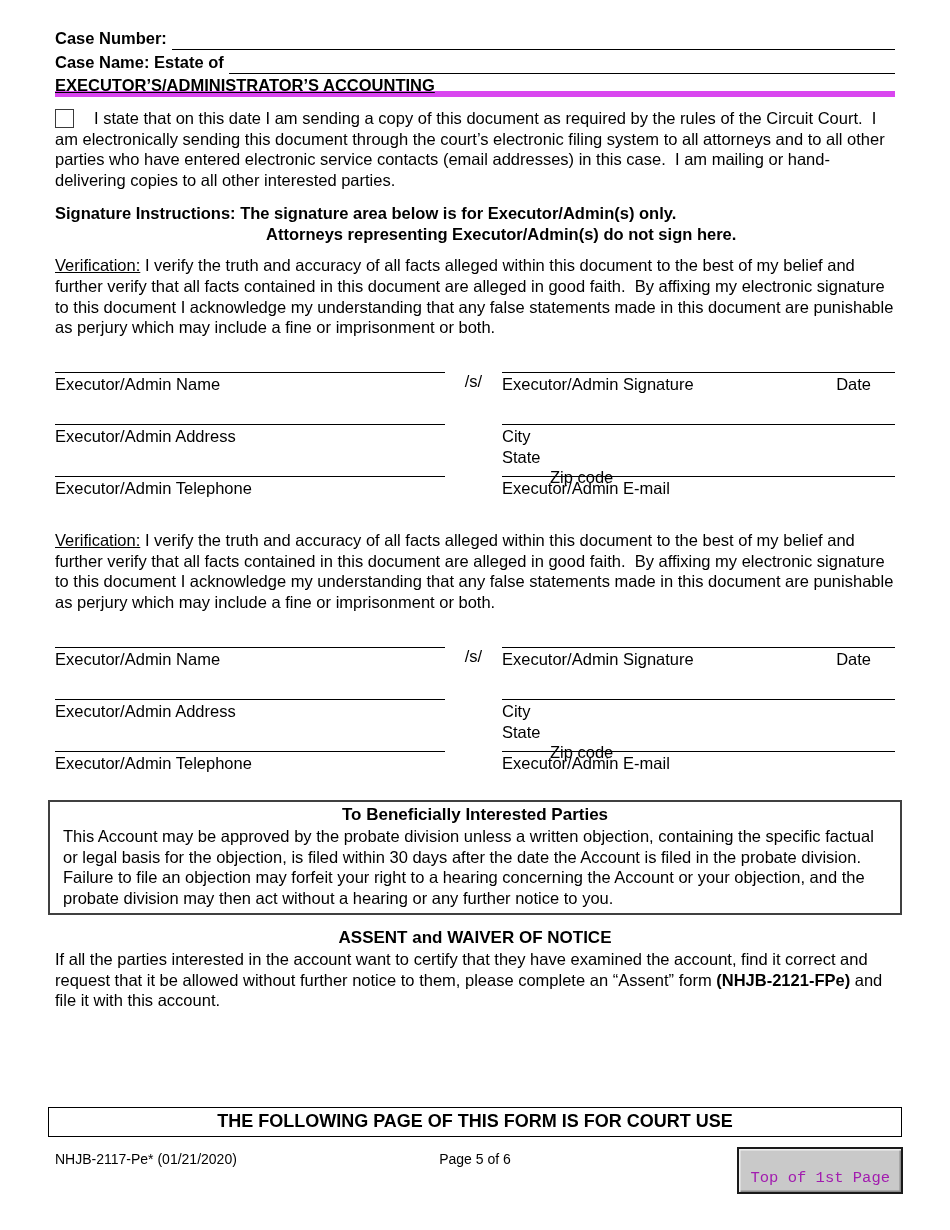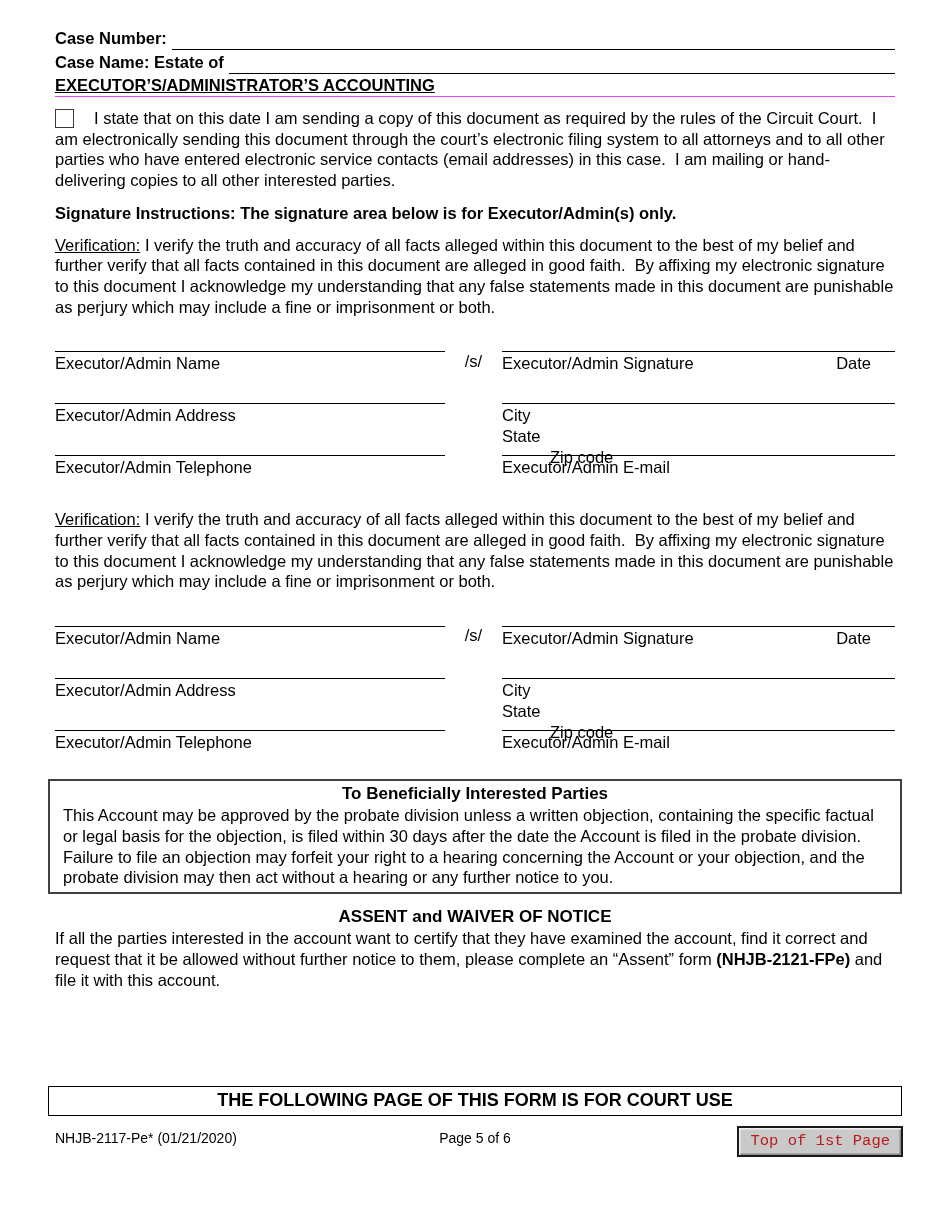--- a/index.html
+++ b/index.html
@@ -15,21 +15,21 @@
     line-height: 1.255;
     padding: 26px 55px 0 55px;
     overflow: hidden;
   }
   .pre { white-space: pre-wrap; }
 
   
   .hdr-row { display: flex; align-items: flex-end; height: 24px; }
   .hdr-label { font-weight: bold; white-space: nowrap; padding-bottom: 1px; }
   .fill-line { flex: 1; border-bottom: 1.5px solid #000; height: 20px; margin-left: 5px; }
-  .form-title-row { border-bottom: 1px solid #d946ef; height: 22px; margin-top: 1px; }
+  .form-title-row { border-bottom: 6px solid #d946ef; height: 22px; margin-top: 1px; }
   .form-title-row span { font-weight: bold; text-decoration: underline; }
 
   
   .service-para { margin-top: 11px; }
   .checkbox {
     display: inline-block;
     width: 19px; height: 19px;
     border: 1.5px solid #3a3a3a;
     vertical-align: -4px;
     margin-right: 20px;
@@ -84,25 +84,25 @@
   }
 
   
   .footer { position: relative; margin-top: 10px; height: 40px; }
   .footer .form-number { position: absolute; left: 0; top: 4px; font-size: 14px; }
   .footer .page-indicator { position: absolute; left: 0; right: 0; top: 4px; text-align: center; font-size: 14px; }
   .top-button {
     position: absolute; right: -8px; top: 0;
     font-family: "Liberation Mono", "DejaVu Sans Mono", monospace;
     font-size: 15.5px;
-    color: #b91c1c;
+    color: #a21caf;
     background: #c9c9c9;
     border: 2px solid #1a1a1a;
     box-shadow: inset 1.5px 1.5px 0 #efefef, inset -1.5px -1.5px 0 #8a8a8a;
-    padding: 4px 11px 5px 11px;
+    padding: 20px 11px 5px 11px;
     cursor: pointer;
   }
 </style>
 </head>
 <body>
 
 <div class="page">
 
   <div class="hdr-row">
     <span class="hdr-label">Case Number:</span>
@@ -115,20 +115,21 @@
   <div class="form-title-row">
     <span>EXECUTOR’S/ADMINISTRATOR’S ACCOUNTING</span>
   </div>
 
   <div class="service-para">
     <span class="checkbox"></span><span class="pre">I state that on this date I am sending a copy of this document as required by the rules of the Circuit Court.  I am electronically sending this document through the court’s electronic filing system to all attorneys and to all other parties who have entered electronic service contacts (email addresses) in this case.  I am mailing or hand-delivering copies to all other interested parties.</span>
   </div>
 
   <div class="sig-instructions">
     <div>Signature Instructions: The signature area below is for Executor/Admin(s) only.</div>
+    <div class="line2">Attorneys representing Executor/Admin(s) do not sign here.</div>
   </div>
 
   <div class="verification">
     <span class="v-label">Verification:</span><span class="pre"> I verify the truth and accuracy of all facts alleged within this document to the best of my belief and further verify that all facts contained in this document are alleged in good faith.  By affixing my electronic signature to this document I acknowledge my understanding that any false statements made in this document are punishable as perjury which may include a fine or imprisonment or both.</span>
   </div>
 
   <div class="sig-block">
     <div class="sig-row">
       <div class="sig-col-left">
         <div class="writezone"></div>

